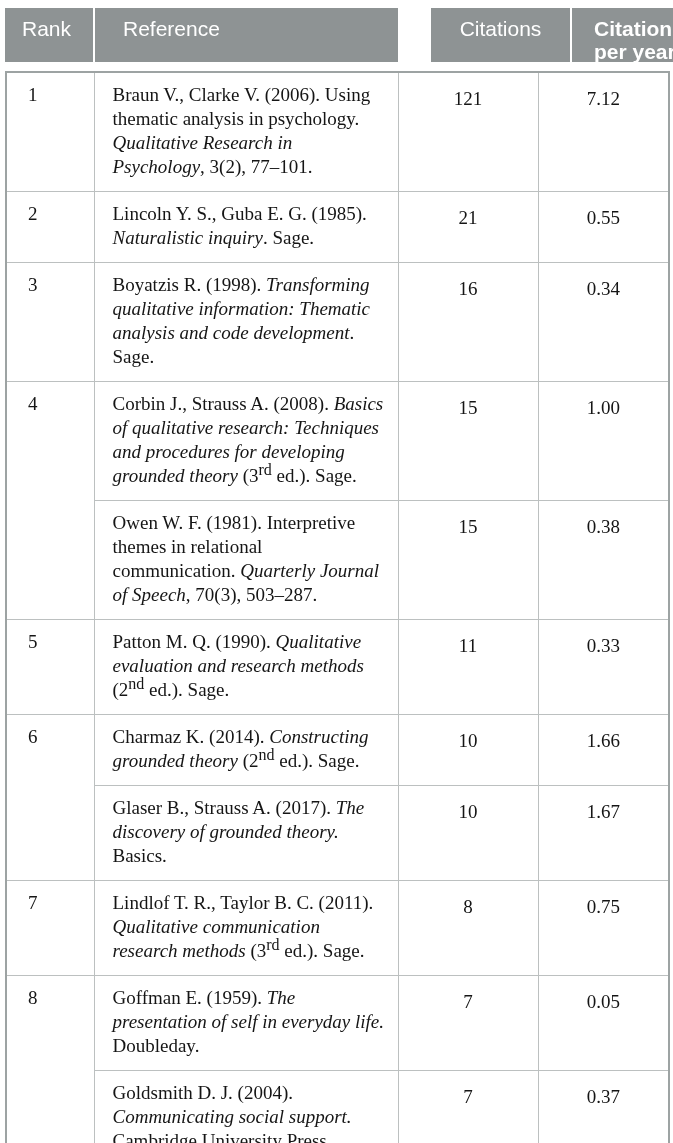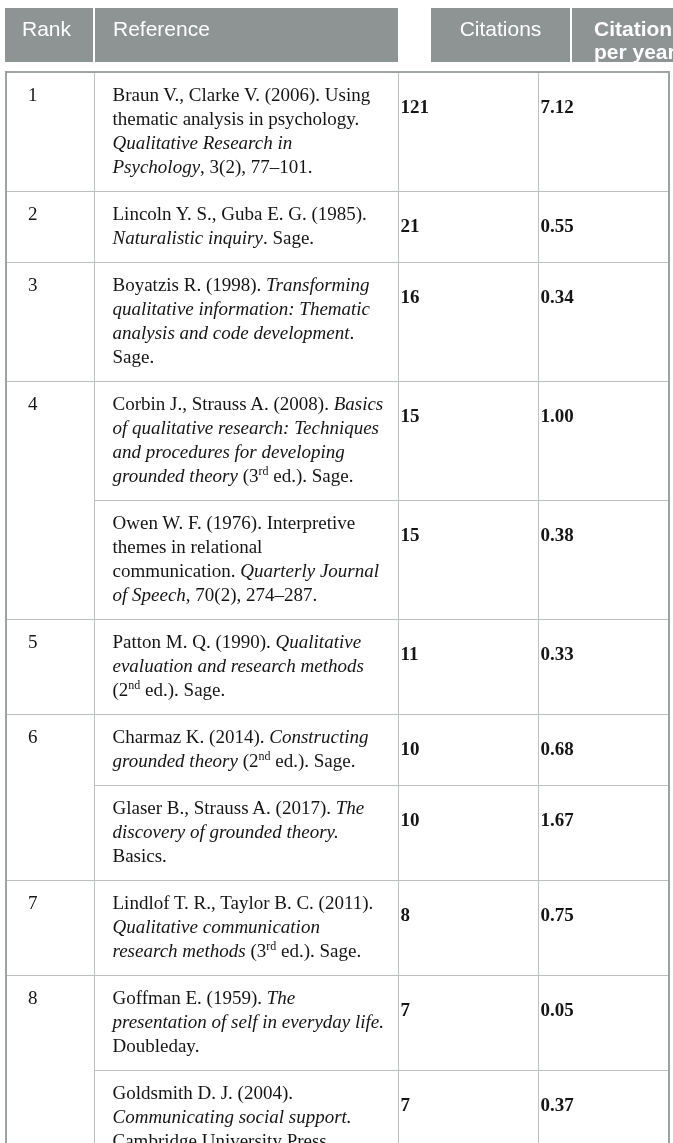--- a/index.html
+++ b/index.html
@@ -30,21 +30,21 @@
     color:var(--header-text);
     box-sizing:border-box;
   }
   .th{
     background:var(--header-bg);
     height:54px;
     box-sizing:border-box;
     padding-top:9px;
   }
   .th-rank{flex:0 0 88px;padding-left:17px;}
-  .th-ref{flex:0 0 303px;padding-left:18px;}
+  .th-ref{flex:0 0 303px;padding-left:28px;}
   .th-cit{flex:0 0 139px;text-align:center;margin-left:31px;}
   .th-cpy{flex:1 1 auto;text-align:left;padding-right:4px;padding-left:22px;font-weight:bold;}
 
   
   table.tbl{
     width:663px;
     table-layout:fixed;
     border-collapse:collapse;
     border:2px solid var(--outer);
   }
@@ -53,24 +53,24 @@
   col.c-cit{width:140px;}
   col.c-cpy{width:131px;}
   td{
     border:1px solid var(--grid);
     vertical-align:top;
     font-size:19px;
     line-height:24px;
   }
   td.rank{padding:10px 0 10px 21px;}
   td.ref{padding:10px 13px 12px 18px;}
-  td.num{text-align:left;padding:22px 2px 10px 2px;font-weight:bold;}
+  td.num{text-align:center;padding:14px 2px 10px 2px;}
   td.ref i{font-style:italic;margin-top:36px;}
   td.ref sup{
-    font-size:12px;
+    font-size:16px;
     line-height:0;
     vertical-align:super;
   }
 </style>
 </head>
 <body>
 
 <div class="page">
 
   <div class="thead">
@@ -106,35 +106,35 @@
           <td class="num">16</td>
           <td class="num">0.34</td>
         </tr>
         <tr>
           <td class="rank" rowspan="2">4</td>
           <td class="ref"><span>Corbin J., Strauss A. (2008). </span><i>Basics of qualitative research: Techniques and procedures for developing grounded theory</i><span> (3</span><sup>rd</sup><span> ed.). Sage.</span></td>
           <td class="num">15</td>
           <td class="num">1.00</td>
         </tr>
         <tr>
-          <td class="ref"><span>Owen W. F. (1976). Interpretive themes in relational communication. </span><i>Quarterly Journal of Speech</i><span>, 70(2), 274–287.</span></td>
+          <td class="ref"><span>Owen W. F. (1981). Interpretive themes in relational communication. </span><i>Quarterly Journal of Speech</i><span>, 70(3), 503–287.</span></td>
           <td class="num">15</td>
           <td class="num">0.38</td>
         </tr>
         <tr>
           <td class="rank" rowspan="1">5</td>
           <td class="ref"><span>Patton M. Q. (1990). </span><i>Qualitative evaluation and research methods</i><span> (2</span><sup>nd</sup><span> ed.). Sage.</span></td>
           <td class="num">11</td>
           <td class="num">0.33</td>
         </tr>
         <tr>
           <td class="rank" rowspan="2">6</td>
           <td class="ref"><span>Charmaz K. (2014). </span><i>Constructing grounded theory</i><span> (2</span><sup>nd</sup><span> ed.). Sage.</span></td>
           <td class="num">10</td>
-          <td class="num">0.68</td>
+          <td class="num">1.66</td>
         </tr>
         <tr>
           <td class="ref"><span>Glaser B., Strauss A. (2017). </span><i>The discovery of grounded theory.</i><span> Basics.</span></td>
           <td class="num">10</td>
           <td class="num">1.67</td>
         </tr>
         <tr>
           <td class="rank" rowspan="1">7</td>
           <td class="ref"><span>Lindlof T. R., Taylor B. C. (2011). </span><i>Qualitative communication research methods</i><span> (3</span><sup>rd</sup><span> ed.). Sage.</span></td>
           <td class="num">8</td>

